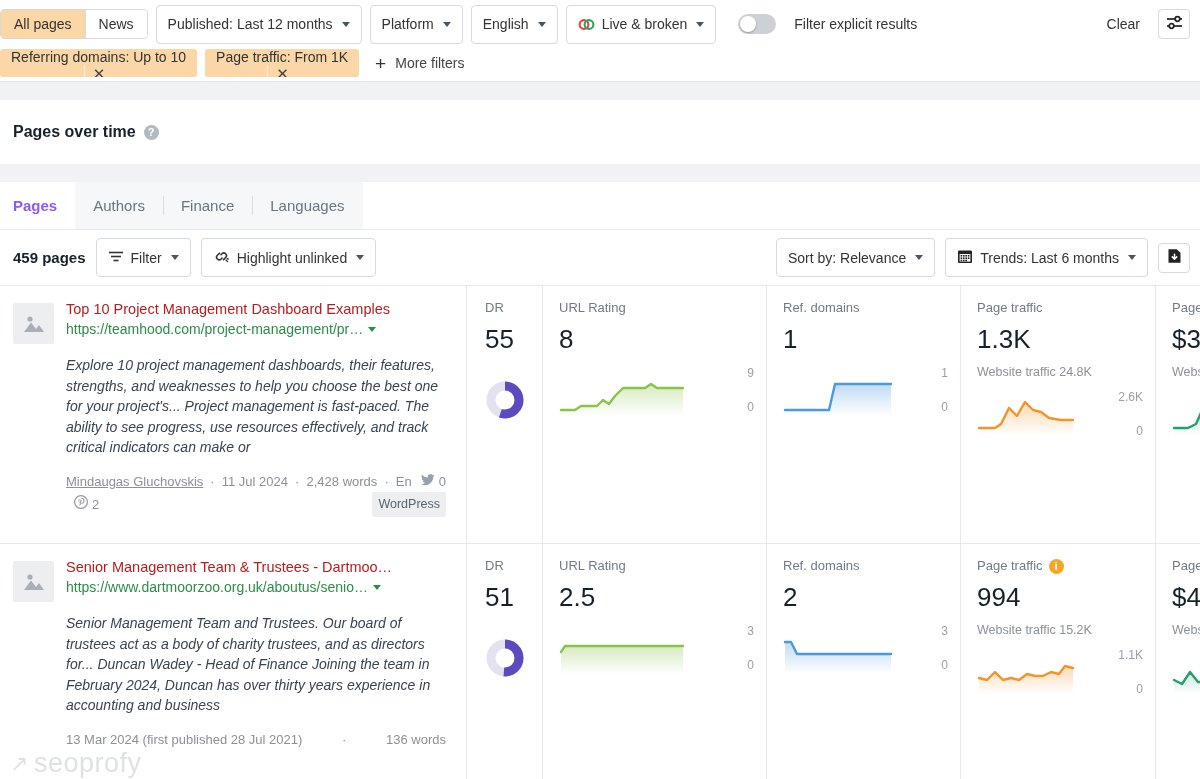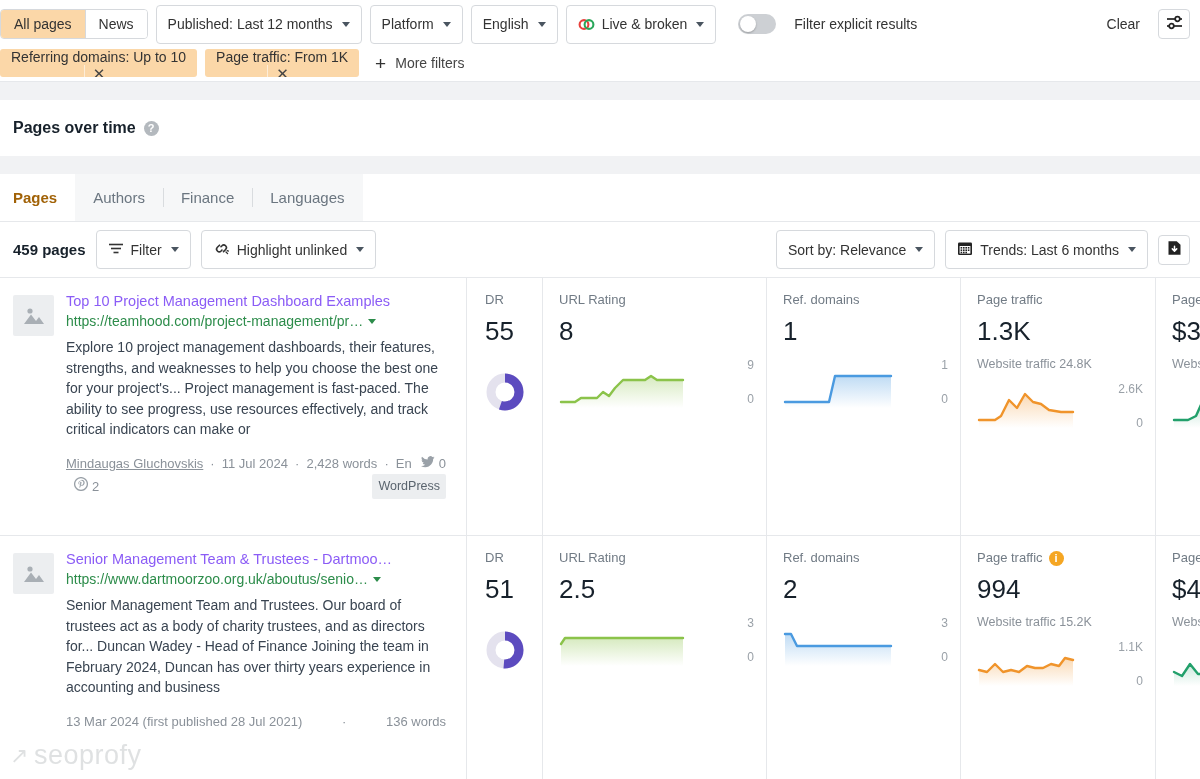--- a/index.html
+++ b/index.html
@@ -122,21 +122,21 @@
     display: flex; align-items: center; gap: 9px;
     font-size: 14px; color: #444;
     cursor: pointer; margin-left: 8px;
     white-space: nowrap;
   }
   .plusglyph { font-size: 19px; line-height: 1; color: #333; font-weight: 400; }
 
   
   .gapband { height: 18px; background: #f1f2f4; }
   .section-head {
-    height: 56px;
+    height: 64px;
     display: flex; align-items: center;
     padding-left: 13px;
     gap: 8px;
     background: #fff;
   }
   .section-title { font-size: 16px; font-weight: bold; color: #17212b; }
   .help-icon {
     width: 15px; height: 15px; border-radius: 50%;
     background: #b4b9be; color: #fff;
     font-size: 11px; font-weight: bold;
@@ -156,21 +156,21 @@
     display: flex; align-items: center;
     padding: 0 18px;
     font-size: 15px;
     color: #6b7680;
     cursor: pointer;
     position: relative;
     background: #f6f7f8;
   }
   .tab:first-child { padding-left: 13px; }
   .tab.active {
-    color: #a16207; font-weight: bold;
+    color: #8b5cf6; font-weight: bold;
     background: #fff;
   }
   .tab:not(.active) + .tab:not(.active)::before {
     content: ""; position: absolute; left: 0; top: 14px; bottom: 14px;
     width: 1px; background: #d9dcdf;
   }
 
   
   .toolbar {
     height: 56px;
@@ -203,21 +203,21 @@
     background: #eceef0;
     border-radius: 2px;
     flex: 0 0 41px;
     display: flex; align-items: center; justify-content: center;
     margin-top: 3px;
   }
   .thumb svg { display: block; }
   .maintext { flex: 1; min-width: 0; }
   .res-title {
     font-size: 14.5px;
-    color: #8b5cf6;
+    color: #b91c1c;
     line-height: 19px;
     cursor: pointer;
     white-space: nowrap; overflow: hidden; text-overflow: ellipsis;
   }
   .res-url-line { display: flex; align-items: center; gap: 5px; margin-top: 1px; }
   .res-url {
     font-size: 14px;
     color: #2c8c4a;
     line-height: 19px;
     white-space: nowrap; overflow: hidden; text-overflow: ellipsis;
@@ -226,21 +226,22 @@
   .url-caret {
     width: 0; height: 0; flex: 0 0 auto;
     border-left: 4.5px solid transparent;
     border-right: 4.5px solid transparent;
     border-top: 5px solid #2c8c4a;
     cursor: pointer;
   }
   .res-desc {
     font-size: 14px; color: #394451;
     line-height: 20.5px;
-    margin-top: 6px;
+    margin-top: 16px;
+    font-style: italic;
   }
   .res-meta {
     font-size: 13px; color: #8a9199;
     line-height: 21px;
     margin-top: 13px;
     display: flex; flex-wrap: wrap; align-items: center; gap: 0; justify-content: space-between;
   }
   .res-meta .author { text-decoration: underline; cursor: pointer; }
   .dot { margin: 0 6px; }
   .cms-badge {

